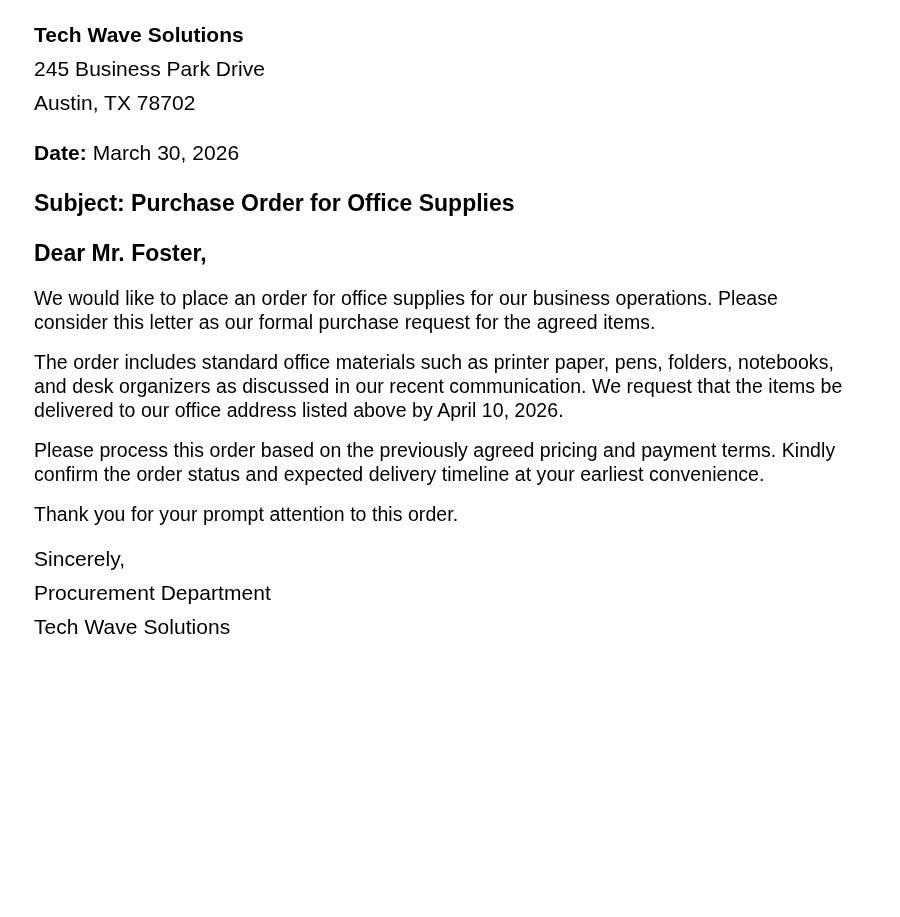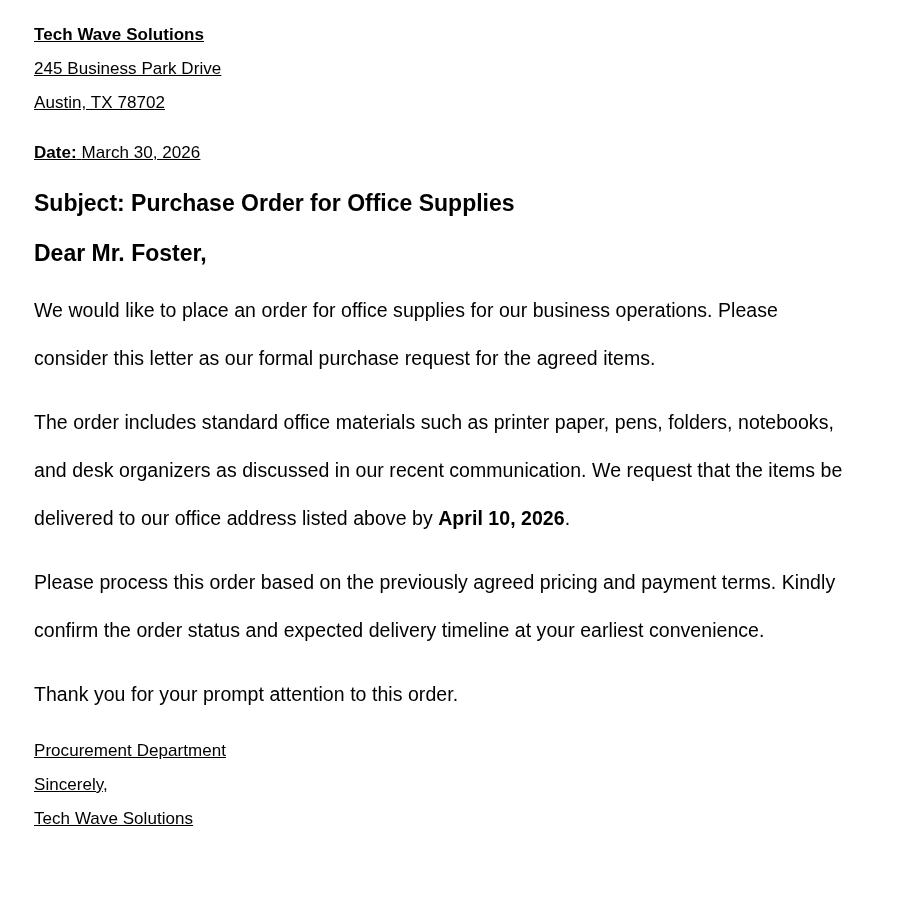--- a/index.html
+++ b/index.html
@@ -21,50 +21,49 @@
     padding: 18px 50px 20px 34px;
     background: #ffffff;
   }
   .block {
     margin: 0 0 16px 0;
   }
   .block:last-child {
     margin-bottom: 0;
   }
   .line {
-    font-size: 17px;
+    font-size: 21px;
     line-height: 34px;
     letter-spacing: 0.05px;
     white-space: pre-wrap;
-    text-decoration: underline;
   }
   .bold {
     font-weight: bold;
   }
   .para {
     font-size: 19.5px;
-    line-height: 48px;
+    line-height: 24px;
     letter-spacing: 0.05px;
     text-align: left;
     max-width: 818px;
   }
   .heading-line {
     font-size: 23px;
     line-height: 34px;
     font-weight: bold;
   }
   .label {
     font-weight: bold;
     text-align: center;
   }
   .value {
     font-weight: normal;
   }
   .inline-bold {
-    font-weight: bold;
+    font-weight: normal;
   }
   .addr-block .line:first-child {
     font-weight: bold;
   }
   .sig-block .line {
     font-weight: normal;
   }
 </style>
 </head>
 <body>
@@ -102,18 +101,18 @@
 
   <div class="block">
     <div class="para">Please process this order based on the previously agreed pricing and payment terms. Kindly confirm the order status and expected delivery timeline at your earliest convenience.</div>
   </div>
 
   <div class="block">
     <div class="para">Thank you for your prompt attention to this order.</div>
   </div>
 
   <div class="block sig-block">
+    <div class="line bold">Sincerely,</div>
     <div class="line">Procurement Department</div>
-    <div class="line bold">Sincerely,</div>
     <div class="line">Tech Wave Solutions</div>
   </div>
 
 </div>
 
 </body></html>

